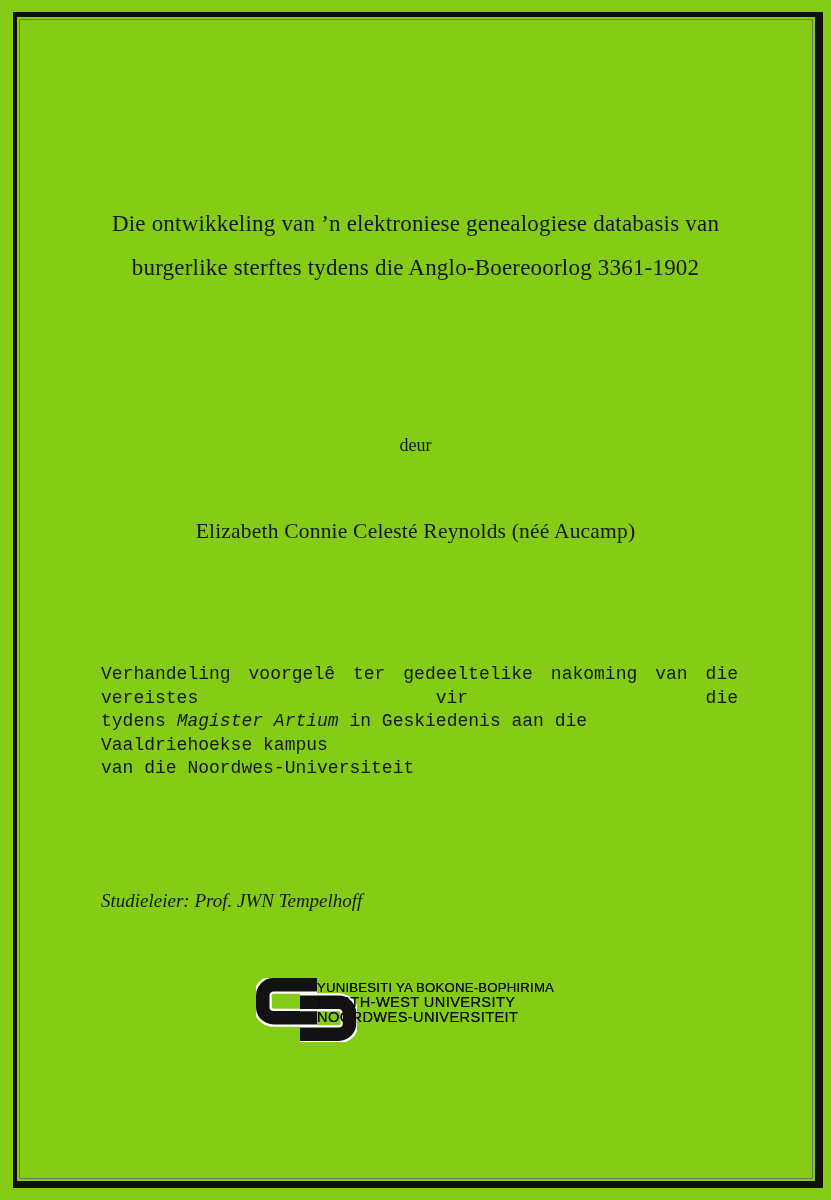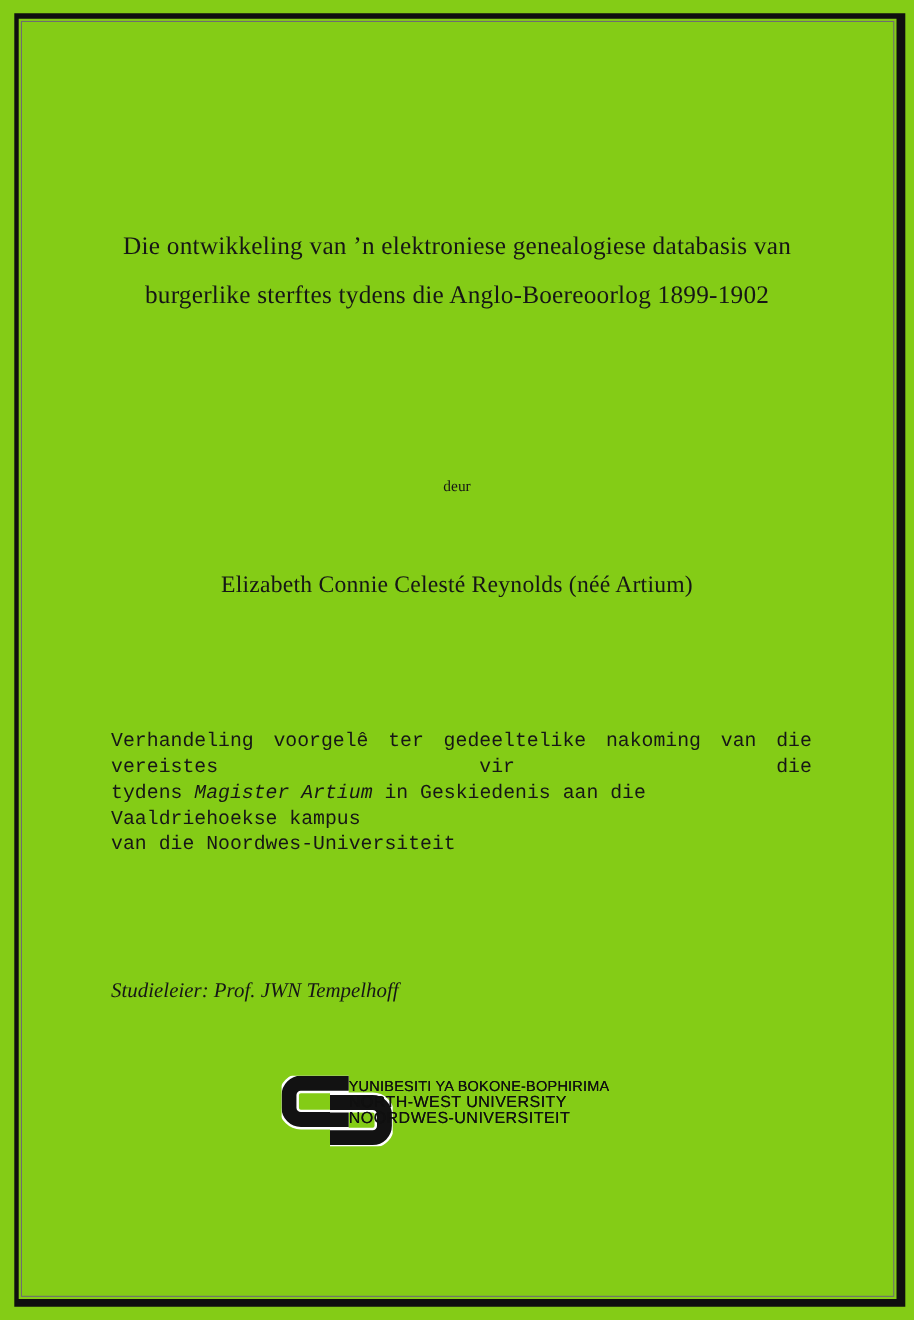--- a/index.html
+++ b/index.html
@@ -15,21 +15,21 @@
     border-width:5px 8px 7px 4px;
   }
   .frame-inner { position:absolute; inset:2px; border:1px solid #6e6e6e; }
 
   .title {
     position:absolute; top:202px; left:55px; right:55px;
     text-align:center; font-size:23px; line-height:44px; letter-spacing:0.2px;
   }
   .byline {
     position:absolute; top:435px; left:0; right:0;
-    text-align:center; font-size:14px;
+    text-align:center; font-size:18px;
   }
   .author {
     position:absolute; top:519px; left:0; right:0;
     text-align:center; font-size:21.5px; letter-spacing:0.2px;
   }
   .statement {
     position:absolute; top:663px; left:101px; width:637px;
     font-size:18px; line-height:23.5px;font-family:Liberation Mono, monospace;
   }
   .statement .just { text-align:justify; text-align-last:justify; }
@@ -55,26 +55,26 @@
 <body>
 
 <div class="page">
 
   <div class="frame-outer">
     <div class="frame-inner"></div>
   </div>
 
   <div class="title">
     <div>Die ontwikkeling van ’n elektroniese genealogiese databasis van</div>
-    <div>burgerlike sterftes tydens die Anglo-Boereoorlog 1899-1902</div>
+    <div>burgerlike sterftes tydens die Anglo-Boereoorlog 3361-1902</div>
   </div>
 
   <div class="byline">deur</div>
 
-  <div class="author">Elizabeth Connie Celesté Reynolds (néé Artium)</div>
+  <div class="author">Elizabeth Connie Celesté Reynolds (néé Aucamp)</div>
 
   <div class="statement">
     <div class="just">Verhandeling voorgelê ter gedeeltelike nakoming van die vereistes vir die</div>
     <div><span>tydens </span><span class="it">Magister Artium</span><span> in Geskiedenis aan die Vaaldriehoekse kampus</span></div>
     <div>van die Noordwes-Universiteit</div>
   </div>
 
   <div class="supervisor">
     <div>Studieleier: Prof. JWN Tempelhoff</div>
   </div>

